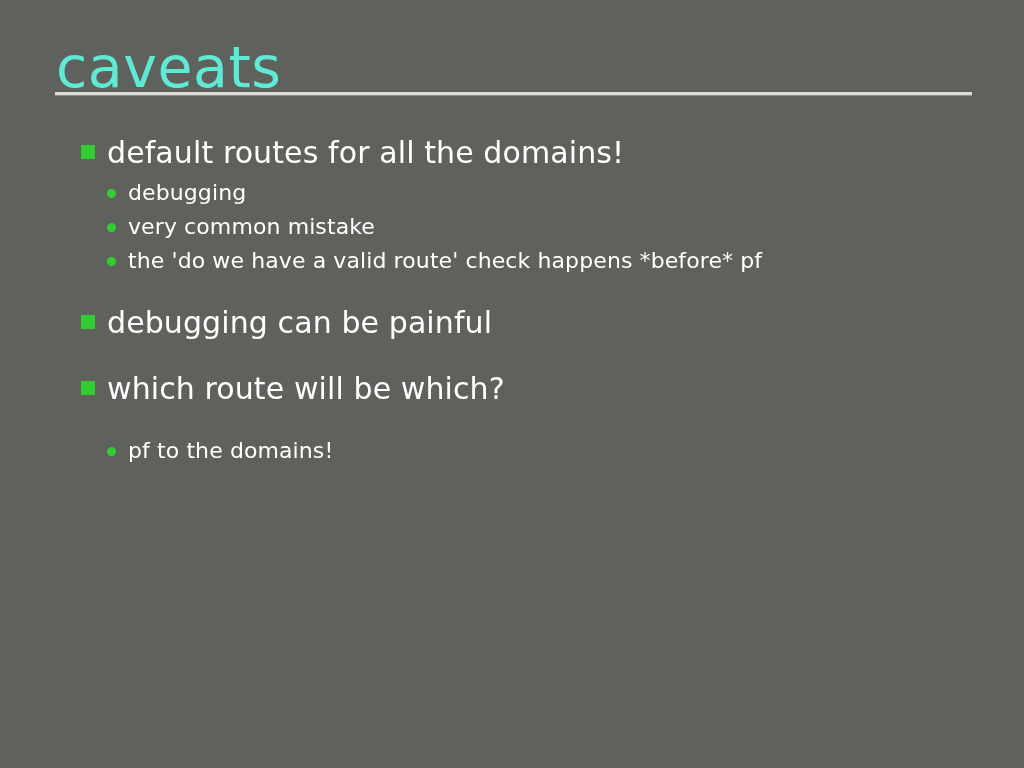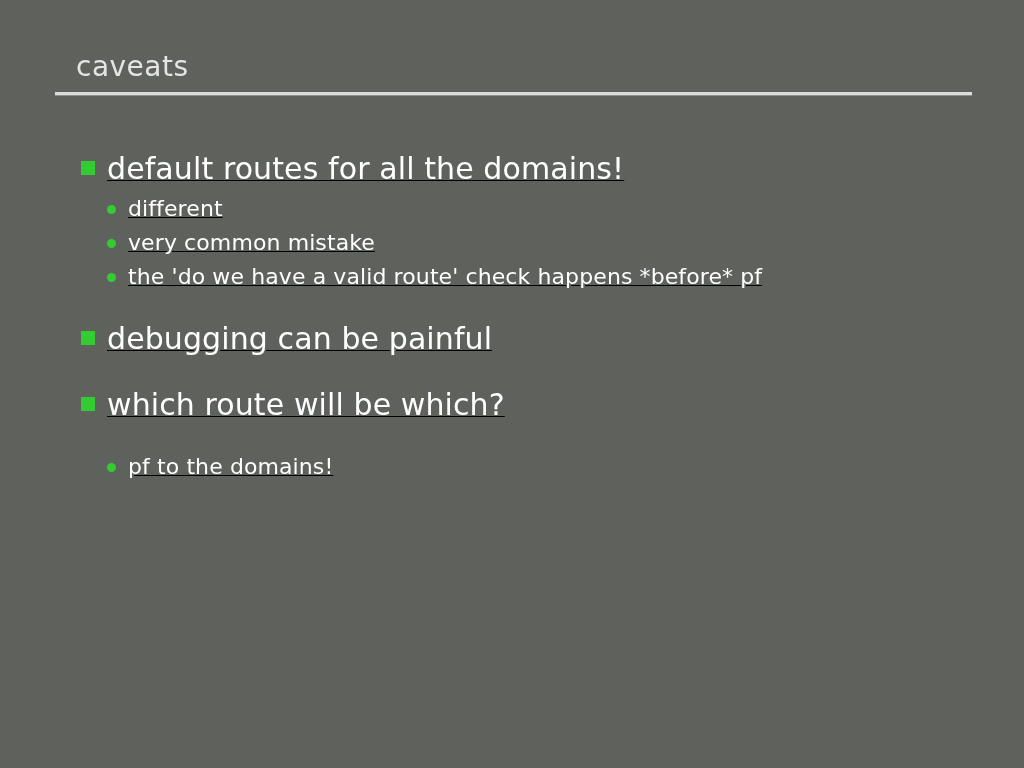--- a/index.html
+++ b/index.html
@@ -25,47 +25,46 @@
 
   
   .title-block {
     position: absolute;
     left: 0;
     top: 0;
     width: 1024px;
   }
   .slide-title {
     position: absolute;
-    left: 76px;
+    left: 56px;
     top: 42px;
     font-family: "DejaVu Sans", sans-serif;
-    font-size: 28px;
+    font-size: 57px;
     line-height: 50px;
     font-weight: 400;
-    color: #e5e5e5;
+    color: #5eead4;
     letter-spacing: 0.5px;
     white-space: nowrap;
   }
   .title-rule {
     position: absolute;
     left: 55px;
     top: 92px;
     width: 917px;
     height: 3px;
     background: #dcdcdc;
     border-bottom: 1px solid #8e908b;
   }
 
   
   .body-block {
     position: absolute;
     left: 0;
-    top: 148px;
+    top: 132px;
     width: 900px;
-    text-decoration: underline;
   }
 
   .group {
     position: relative;
   }
   .group.gap-top {
     margin-top: 24px;
   }
 
   .l1 {
@@ -133,21 +132,21 @@
   <div class="body-block">
 
     <div class="group">
       <div class="l1">
         <span class="sq-bullet"></span>
         <span class="l1-text">default routes for all the domains!</span>
       </div>
       <div class="sub-list">
         <div class="l2">
           <span class="dot-bullet"></span>
-          <span class="l2-text">different</span>
+          <span class="l2-text">debugging</span>
         </div>
         <div class="l2">
           <span class="dot-bullet"></span>
           <span class="l2-text">very common mistake</span>
         </div>
         <div class="l2">
           <span class="dot-bullet"></span>
           <span class="l2-text">the 'do we have a valid route' check happens *before* pf</span>
         </div>
       </div>

